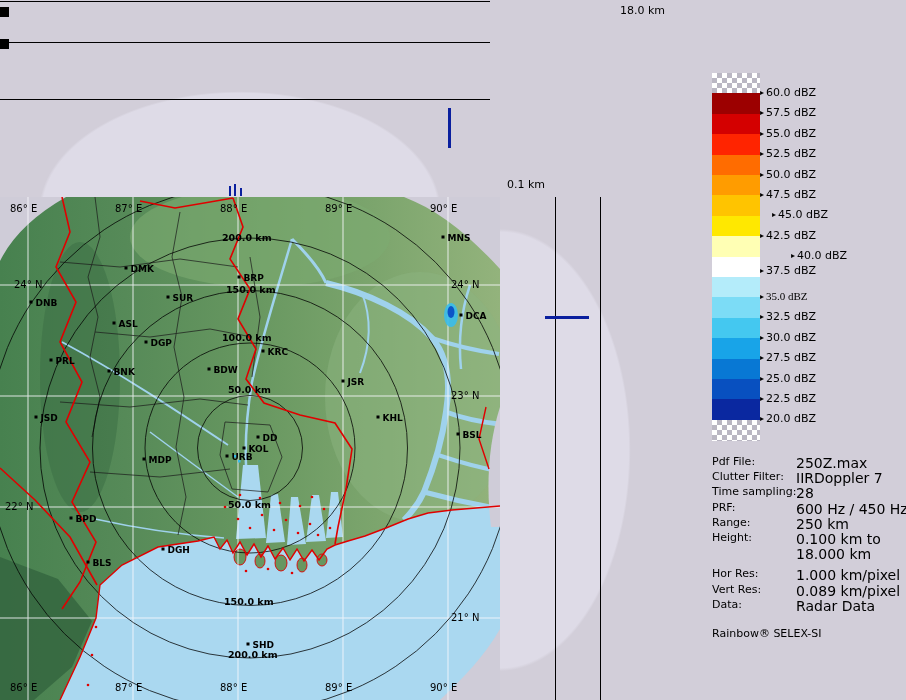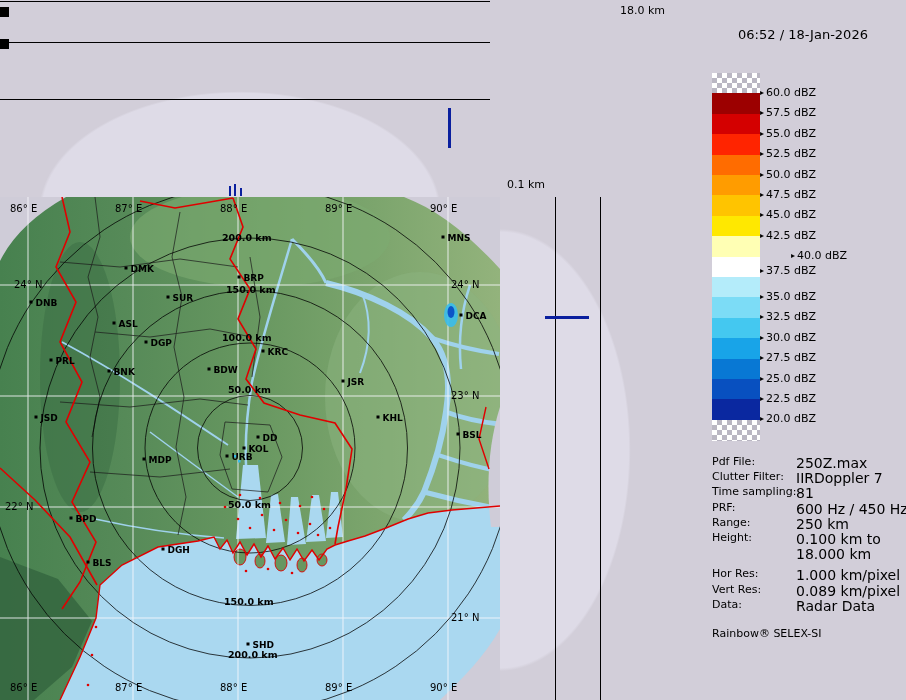--- a/index.html
+++ b/index.html
@@ -265,21 +265,20 @@
         <text x="167.5" y="355.5" class="city-label">DGH</text>
         <rect x="86.5" y="363.5" width="3" height="3" fill="#000"></rect>
         <text x="92.5" y="368.5" class="city-label">BLS</text>
         <rect x="246.5" y="445.5" width="3" height="3" fill="#000"></rect>
         <text x="252.5" y="450.5" class="city-label">SHD</text>
       </g>
 </svg>
 </div>
 
 <div id="legend">
-  <div class="lg lg-date">06:52 / 18-Jan-2026</div>
   <div id="scale">
       <div class="band checker" style="top: 73px;"></div>
       <div class="band" style="background: rgb(156, 0, 0); top: 93px;"></div>
       <div class="band" style="background: rgb(212, 0, 0); top: 114px;"></div>
       <div class="band" style="background: rgb(255, 36, 0); top: 134px;"></div>
       <div class="band" style="background: rgb(255, 108, 0); top: 155px;"></div>
       <div class="band" style="background: rgb(255, 156, 0); top: 175px;"></div>
       <div class="band" style="background: rgb(255, 196, 0); top: 195px;"></div>
       <div class="band" style="background: rgb(255, 232, 0); top: 216px;"></div>
       <div class="band" style="background: rgb(255, 255, 180); top: 236px;"></div>
@@ -291,39 +290,39 @@
       <div class="band" style="background: rgb(8, 120, 212); top: 359px;"></div>
       <div class="band" style="background: rgb(8, 80, 192); top: 379px;"></div>
       <div class="band" style="background: rgb(10, 40, 160); top: 399px;"></div>
       <div class="band checker" style="top: 420px;"></div>
       <div class="scale-label" style="top: 86px;"><span class="arrow">▸</span><span>60.0 dBZ</span></div>
       <div class="scale-label" style="top: 106px;"><span class="arrow">▸</span><span>57.5 dBZ</span></div>
       <div class="scale-label" style="top: 127px;"><span class="arrow">▸</span><span>55.0 dBZ</span></div>
       <div class="scale-label" style="top: 147px;"><span class="arrow">▸</span><span>52.5 dBZ</span></div>
       <div class="scale-label" style="top: 168px;"><span class="arrow">▸</span><span>50.0 dBZ</span></div>
       <div class="scale-label" style="top: 188px;"><span class="arrow">▸</span><span>47.5 dBZ</span></div>
-      <div class="scale-label" style="top: 208px;"><span class="arrow">▸</span><span>45.0 dBZ</span></div>
+      <div class="scale-label" style="top: 208px; padding-left: 12px;"><span class="arrow">▸</span><span>45.0 dBZ</span></div>
       <div class="scale-label" style="top: 229px;"><span class="arrow">▸</span><span>42.5 dBZ</span></div>
       <div class="scale-label" style="top: 249px; padding-left: 31px;"><span class="arrow">▸</span><span>40.0 dBZ</span></div>
       <div class="scale-label" style="top: 264px;"><span class="arrow">▸</span><span>37.5 dBZ</span></div>
-      <div class="scale-label" style="top: 290px;"><span class="arrow">▸</span><span>35.0 dBZ</span></div>
+      <div class="scale-label" style="top: 290px; font-family: Liberation Serif, serif;"><span class="arrow">▸</span><span>35.0 dBZ</span></div>
       <div class="scale-label" style="top: 310px;"><span class="arrow">▸</span><span>32.5 dBZ</span></div>
       <div class="scale-label" style="top: 331px;"><span class="arrow">▸</span><span>30.0 dBZ</span></div>
       <div class="scale-label" style="top: 351px;"><span class="arrow">▸</span><span>27.5 dBZ</span></div>
       <div class="scale-label" style="top: 372px;"><span class="arrow">▸</span><span>25.0 dBZ</span></div>
       <div class="scale-label" style="top: 392px;"><span class="arrow">▸</span><span>22.5 dBZ</span></div>
       <div class="scale-label" style="top: 412px;"><span class="arrow">▸</span><span>20.0 dBZ</span></div>
     </div>
   <div id="info">
       <div class="info-label" style="top: 455px;">Pdf File:</div>
       <div class="info-value" style="top: 455px;">250Z.max</div>
       <div class="info-label" style="top: 470px;">Clutter Filter:</div>
       <div class="info-value" style="top: 470px;">IIRDoppler 7</div>
       <div class="info-label" style="top: 485px;">Time sampling:</div>
-      <div class="info-value" style="top: 485px;">81</div>
+      <div class="info-value" style="top: 485px;">28</div>
       <div class="info-label" style="top: 501px;">PRF:</div>
       <div class="info-value" style="top: 501px;">600 Hz / 450 Hz</div>
       <div class="info-label" style="top: 516px;">Range:</div>
       <div class="info-value" style="top: 516px;">250 km</div>
       <div class="info-label" style="top: 531px;">Height:</div>
       <div class="info-value" style="top: 531px;">0.100 km to</div>
       <div class="info-label" style="top: 546px;"></div>
       <div class="info-value" style="top: 546px;">18.000 km</div>
       <div class="info-label" style="top: 567px;">Hor Res:</div>
       <div class="info-value" style="top: 567px;">1.000 km/pixel</div>

